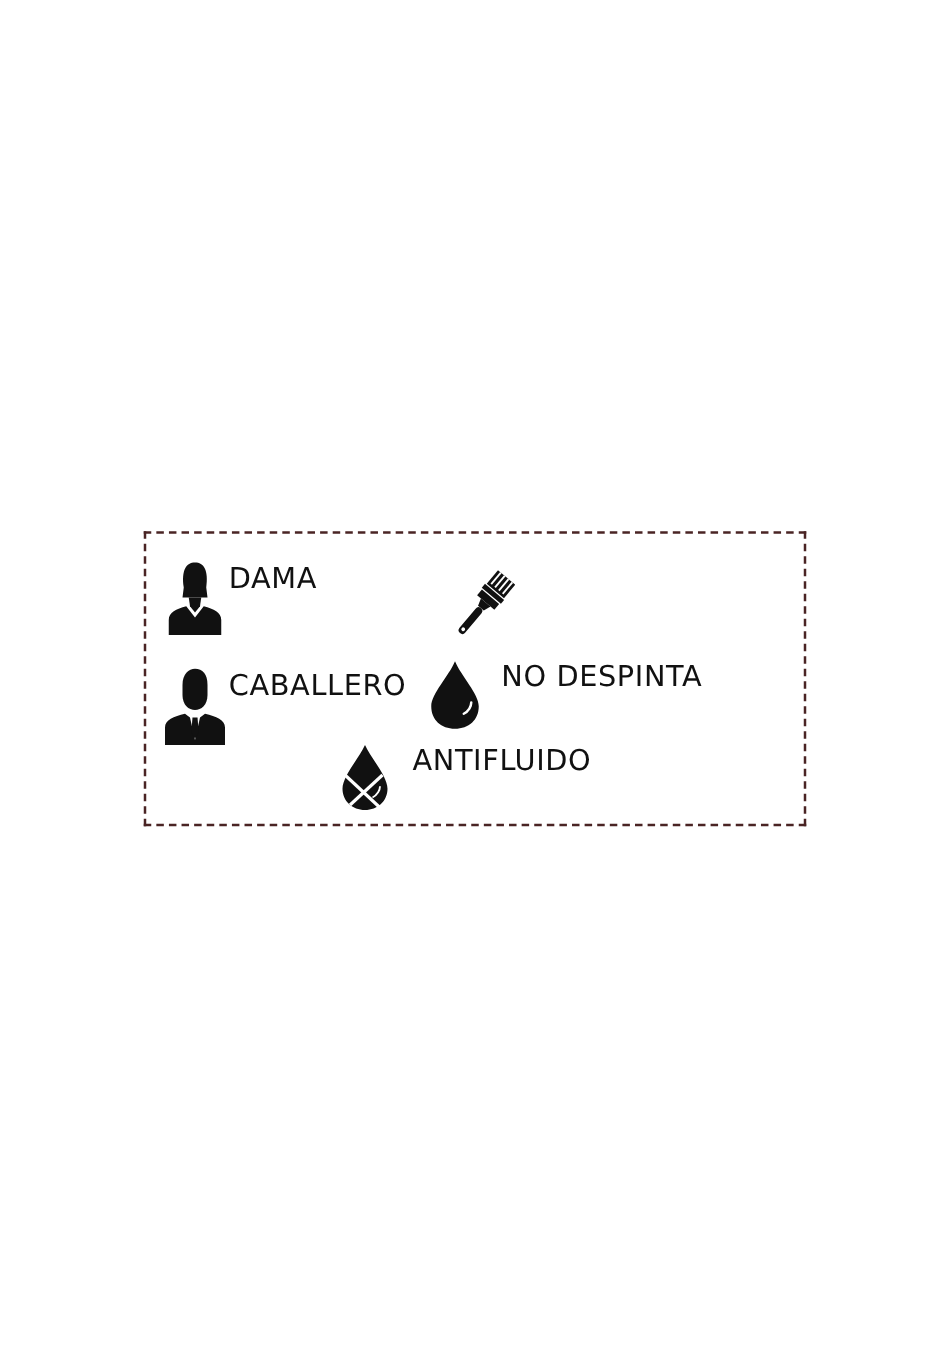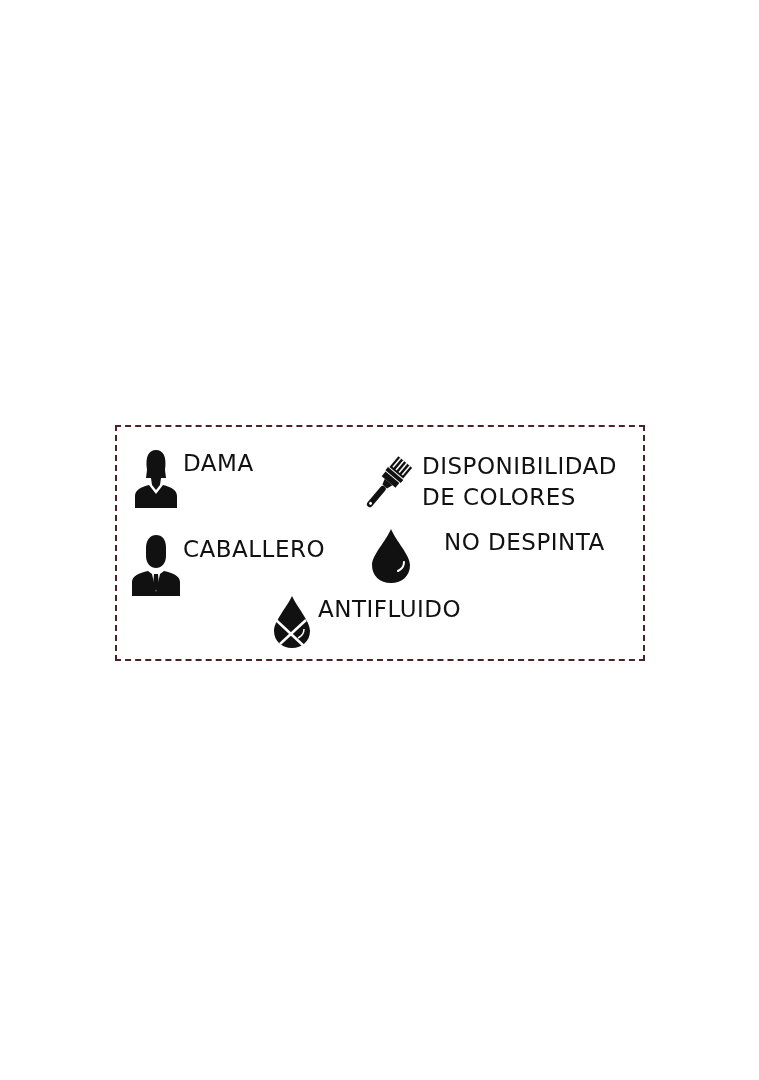--- a/index.html
+++ b/index.html
@@ -40,35 +40,31 @@
       <line x1="24" y1="0" x2="24" y2="12" stroke="#fff" stroke-width="1.5"></line>
       <line x1="28" y1="0" x2="28" y2="12" stroke="#fff" stroke-width="1.5"></line>
       <line x1="32" y1="0" x2="32" y2="12" stroke="#fff" stroke-width="1.5"></line>
       <rect x="16" y="15" width="20" height="4" fill="#111"></rect>
       <rect x="17" y="20" width="18" height="6" fill="#111"></rect>
       <path d="M21 26 L31 26 L29 32 L23 32 Z" fill="#111"></path>
       <rect x="23" y="32" width="6" height="26" rx="3" fill="#111"></rect>
       <circle cx="26" cy="54" r="1.5" fill="#fff"></circle>
     </g>
   </svg>
-  <div style="margin-left:10px; margin-top:-4px;">
-    <div class="label">DISPONIBILIDAD</div>
-    <div class="label">DE COLORES</div>
-  </div>
 </div>
 
-<div class="item" style="left:370px; top:527px;gap:16px;">
+<div class="item" style="left:343px; top:527px;">
   <svg class="icon" width="42" height="58" viewBox="0 0 42 58">
     <path d="M21 2 C16 14 2 28 2 38 C2 49 10 56 21 56 C32 56 40 49 40 38 C40 28 26 14 21 2 Z" fill="#111"></path>
     <path d="M28 44 C32 42 34 38 34 35" stroke="#fff" stroke-width="2" fill="none" stroke-linecap="round"></path>
   </svg>
   <span class="label" style="margin-left:16px;">NO DESPINTA</span>
 </div>
 
 <div class="item" style="left:272px; top:594px;">
   <svg class="icon" width="40" height="56" viewBox="0 0 40 56">
     <path d="M20 2 C15 13 2 27 2 37 C2 47 10 54 20 54 C30 54 38 47 38 37 C38 27 25 13 20 2 Z" fill="#111"></path>
     <line x1="4" y1="26" x2="34" y2="54" stroke="#fff" stroke-width="2.5"></line>
     <line x1="34" y1="26" x2="8" y2="50" stroke="#fff" stroke-width="2.5"></line>
     <path d="M26 44 C30 42 32 38 32 35" stroke="#fff" stroke-width="1.5" fill="none"></path>
   </svg>
-  <span class="label" style="margin-left:6px;">ANTIFLUIDO</span>
+  <span class="label" style="margin-left:18px;">ANTIFLUIDO</span>
 </div>
 
 </body></html>

